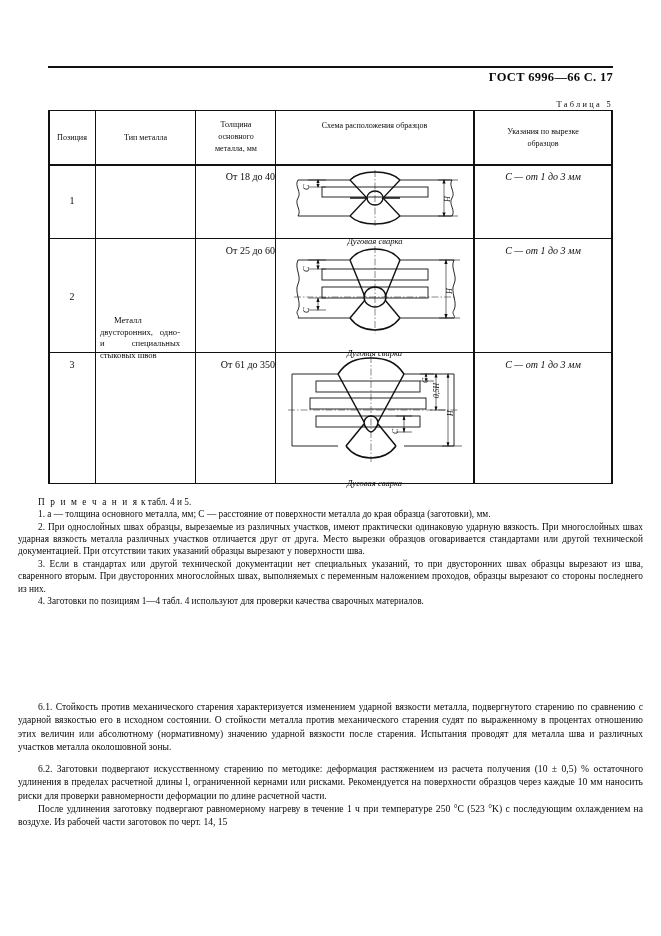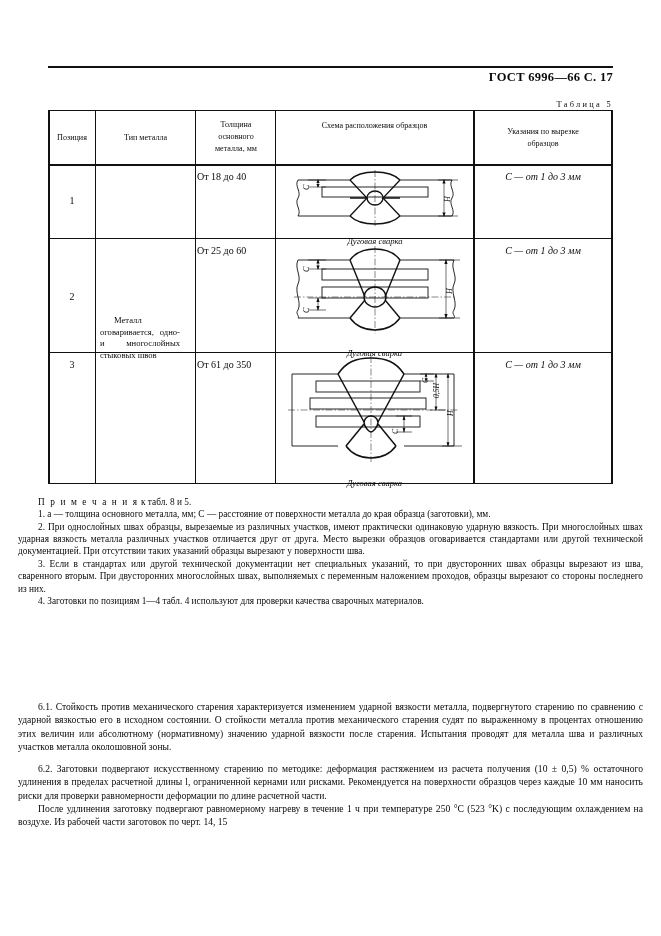--- a/index.html
+++ b/index.html
@@ -66,21 +66,21 @@
   .hdr-cell {
     font-size: 8.1px;
     line-height: 1.5;
   }
   .rowno {
     font-size: 10px;
     text-align: center;
   }
   .thk {
     font-size: 10px;
-    text-align: left;
+    text-align: right;
   }
   .instr {
     font-size: 10px;
     text-align: center;
     white-space: nowrap;
   }
   .instr i { font-family: "Liberation Serif", serif; font-style: italic; }
 
   .metaltype {
     position: absolute;
@@ -264,21 +264,21 @@
           <path d="M170,17 l-1.6,5 l3.2,0 z" fill="#111" stroke="none"></path>
           <path d="M170,77 l-1.6,-5 l3.2,0 z" fill="#111" stroke="none"></path>
         </g>
         <text x="33" y="30" font-family="Liberation Serif, serif" font-style="italic" font-size="8" transform="rotate(-90 33 30)" fill="#111">C</text>
         <text x="33" y="71" font-family="Liberation Serif, serif" font-style="italic" font-size="8" transform="rotate(-90 33 71)" fill="#111">C</text>
         <text x="176" y="52" font-family="Liberation Serif, serif" font-style="italic" font-size="8" transform="rotate(-90 176 52)" fill="#111">H</text>
       </svg>
       <div class="fig-cap" style="margin-top:-6px;">Дуговая сварка</div>
     </div>
 
-    <div class="metaltype" style="left:52px; top:205px;">Металл оговаривается, одно- и многослойных стыковых швов</div>
+    <div class="metaltype" style="left:52px; top:205px;">Металл двусторонних, одно- и специальных стыковых швов</div>
 
     <div class="cell rowno" style="left:1px; top:248px; width:46px;">3</div>
     <div class="cell thk" style="left:149px; top:248px; width:78px;">От 61 до 350</div>
     <div class="cell instr" style="left:427px; top:248px; width:136px;">
       <i>C — от 1 до 3 мм</i>
     </div>
 
     <div style="position:absolute; left:228px; top:244px; width:197px; height:128px;">
       <svg width="197" height="128" viewBox="0 0 197 128">
         <g fill="none" stroke="#111" stroke-width="0.9">
@@ -328,21 +328,21 @@
         <text x="163" y="44" font-family="Liberation Serif, serif" font-style="italic" font-size="7.6" transform="rotate(-90 163 44)" fill="#111">0,5H</text>
         <text x="177" y="62" font-family="Liberation Serif, serif" font-style="italic" font-size="7.6" transform="rotate(-90 177 62)" fill="#111">H</text>
         <text x="122" y="80" font-family="Liberation Serif, serif" font-style="italic" font-size="7.6" transform="rotate(-90 122 80)" fill="#111">C</text>
       </svg>
       <div class="fig-cap" style="margin-top:-8px;">Дуговая сварка</div>
     </div>
   </div>
 
   <div class="notes" style="top:496px;">
     <p class="ind">
-      <span class="sp-out">П р и м е ч а н и я</span><span> к табл. 8 и 5.</span>
+      <span class="sp-out">П р и м е ч а н и я</span><span> к табл. 4 и 5.</span>
     </p>
     <p class="ind">1. a — толщина основного металла, мм; C — расстояние от поверхности металла до края образца (заготовки), мм.</p>
     <p class="ind">2. При однослойных швах образцы, вырезаемые из различных участков, имеют практически одинаковую ударную вязкость. При многослойных швах ударная вязкость металла различных участков отличается друг от друга. Место вырезки образцов оговаривается стандартами или другой технической документацией. При отсутствии таких указаний образцы вырезают у поверхности шва.</p>
     <p class="ind">3. Если в стандартах или другой технической документации нет специальных указаний, то при двусторонних швах образцы вырезают из шва, сваренного вторым. При двусторонних многослойных швах, выполняемых с переменным наложением проходов, образцы вырезают со стороны последнего из них.</p>
     <p class="ind">4. Заготовки по позициям 1—4 табл. 4 используют для проверки качества сварочных материалов.</p>
   </div>
 
 
   <div class="body-text" style="top:700px;font-family:Liberation Serif, serif;">
     <p class="ind">6.1.  Стойкость против механического старения характеризуется изменением ударной вязкости металла, подвергнутого старению по сравнению с ударной вязкостью его в исходном состоянии. О стойкости металла против механического старения судят по выраженному в процентах отношению этих величин или абсолютному (нормативному) значению ударной вязкости после старения. Испытания проводят для металла шва и различных участков металла околошовной зоны.</p>

